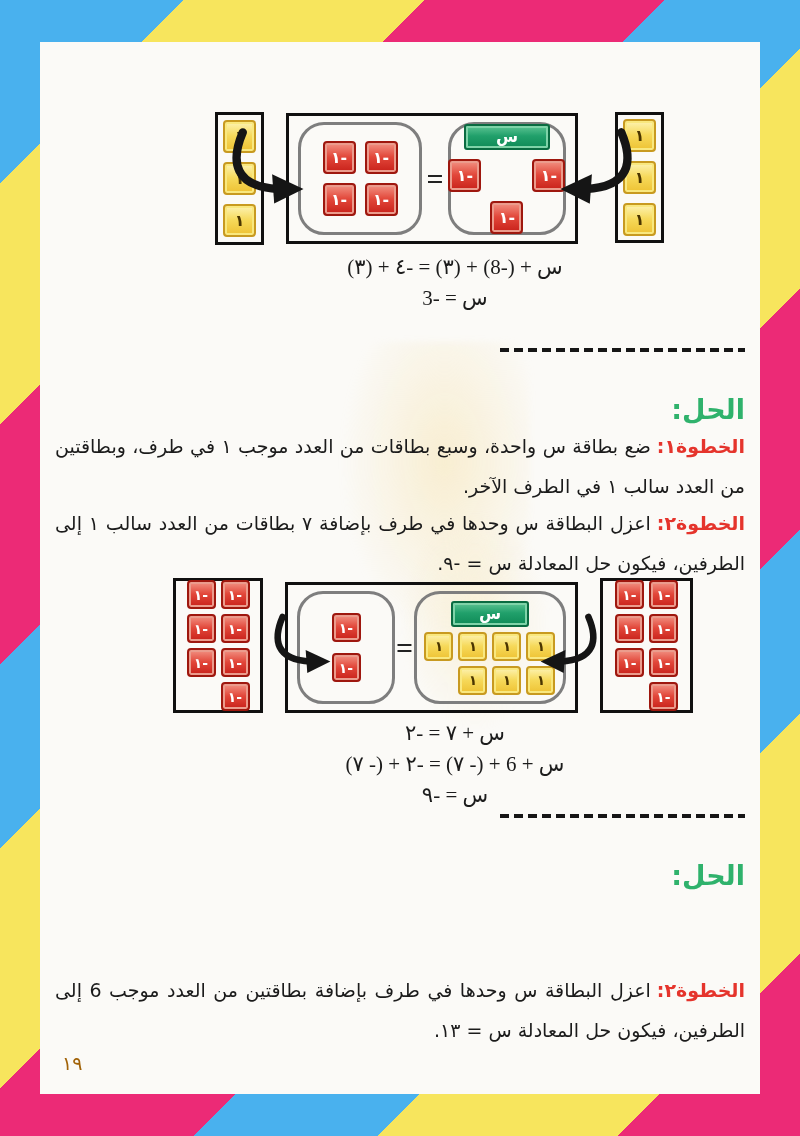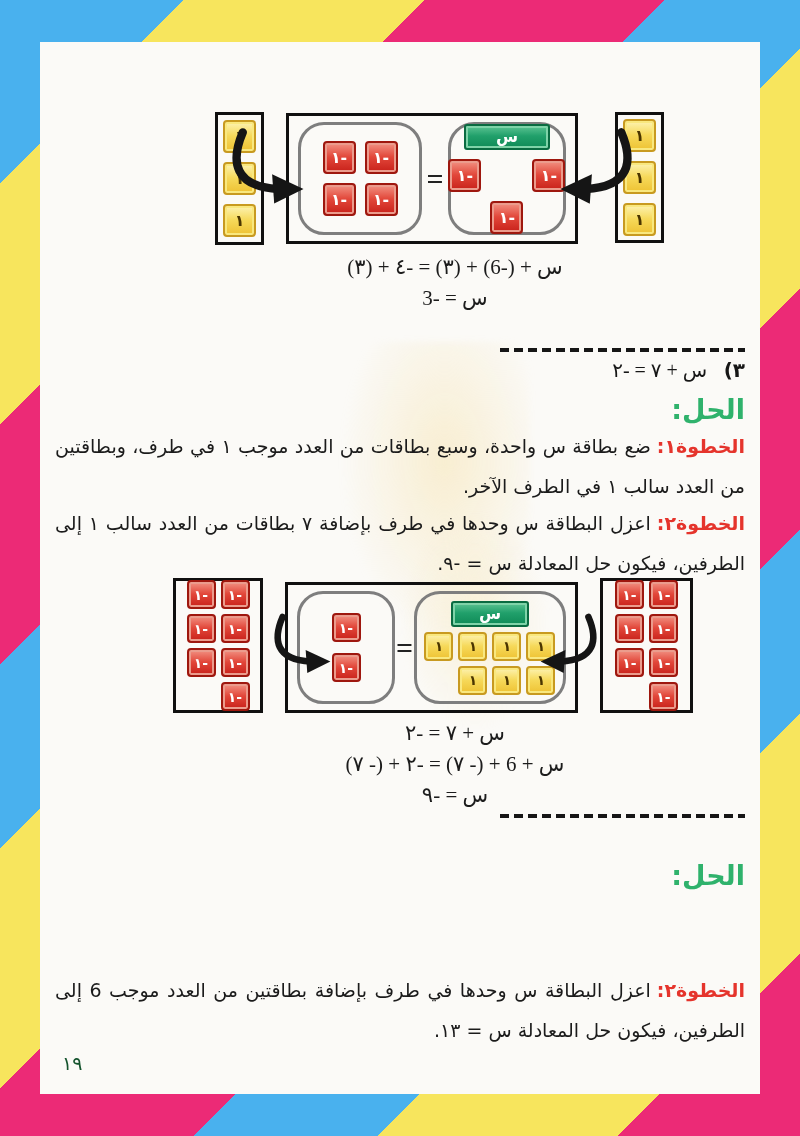--- a/index.html
+++ b/index.html
@@ -59,21 +59,21 @@
   .dashed{position:absolute;height:4px;width:245px;left:460px;
     background:repeating-linear-gradient(90deg,#161616 0 9px,transparent 9px 14px);}
   .prob-head{position:absolute;right:15px;left:200px;direction:rtl;text-align:start;
     font-size:20px;color:#161616;}
   .prob-num{font-weight:bold;font-family:"DejaVu Sans",sans-serif;margin-inline-end:10px;}
   .prob-eq{font-family:"Liberation Serif","DejaVu Sans",serif;}
   .sol-label{position:absolute;right:15px;direction:rtl;font-weight:bold;font-size:27px;}
   .step-para{position:absolute;right:15px;left:15px;direction:rtl;text-align:justify;
     font-size:19px;line-height:40px;color:#1b1b1b;}
   .step-label{font-weight:bold;margin-inline-end:6px;}
-  .page-num{position:absolute;left:22px;top:1010px;font-size:19px;color:#14532d;}
+  .page-num{position:absolute;left:22px;top:1010px;font-size:19px;color:#a16207;}
 </style>
 </head>
 <body>
 
 <div class="frame"></div>
 <div class="sheet">
 
   <div class="wm wm1"></div>
   <div class="wm wm2"></div>
 
@@ -159,30 +159,26 @@
       <path d="M16 6 C 4 34, 8 58, 50 60" fill="none" stroke="#151515" stroke-width="8" stroke-linecap="round"></path>
       <path d="M46 74 L74 60 L44 46 Z" fill="#151515"></path>
     </svg>
     <svg class="arrow" style="left:508px;top:84px;" width="92" height="84" viewBox="0 0 84 80">
       <path d="M68 6 C 80 34, 76 58, 34 60" fill="none" stroke="#151515" stroke-width="8" stroke-linecap="round"></path>
       <path d="M38 74 L10 60 L40 46 Z" fill="#151515"></path>
     </svg>
   </div>
 
   <div class="eqblock" style="top:210px;">
-    <div class="eqline">س + (-6) + (٣) = -٤ + (٣)</div>
+    <div class="eqline">س + (-8) + (٣) = -٤ + (٣)</div>
     <div class="eqline">س = -3</div>
   </div>
 
   <div class="dashed" style="top:306px;"></div>
 
-  <div class="prob-head" style="top:316px;">
-    <span class="prob-num">٣)</span>
-    <span class="prob-eq">س + ٧ = -٢</span>
-  </div>
   <div class="sol-label" style="top:352px;color:#2fb26c;">الحل:</div>
 
   <div class="step-para" style="top:384px;">
     <span class="step-label" style="color:#e5342c;">الخطوة١:</span><span>ضع بطاقة س واحدة، وسبع بطاقات من العدد موجب ١ في طرف، وبطاقتين من العدد سالب ١ في الطرف الآخر.</span>
   </div>
   <div class="step-para" style="top:461px;">
     <span class="step-label" style="color:#e5342c;">الخطوة٢:</span><span>اعزل البطاقة س وحدها في طرف بإضافة ٧ بطاقات من العدد سالب ١ إلى الطرفين، فيكون حل المعادلة س = -٩.</span>
   </div>
 
   <div class="d2">

